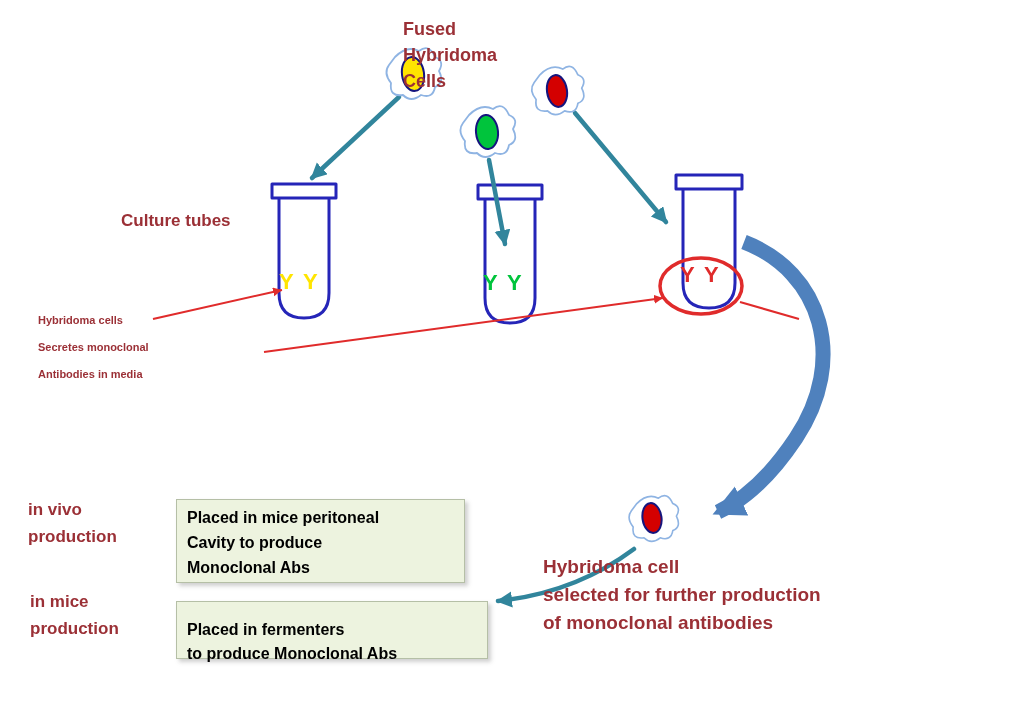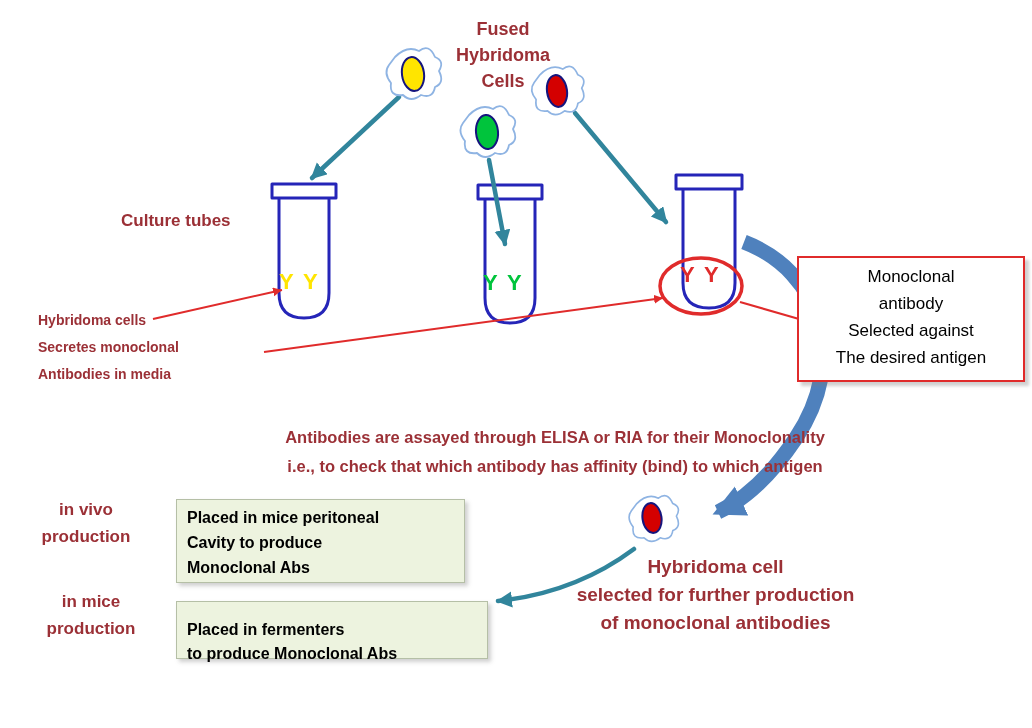--- a/index.html
+++ b/index.html
@@ -1,21 +1,21 @@
 <!DOCTYPE html>
 <html style="--dark-red: #9B3036; --red: #E02B2B; --teal: #31859C; --steel-blue: #4F81BD; --tube-blue: #2525B8; --cell-outline: #8FB4E3; --oval-yellow: #FFE500; --oval-green: #00C43C; --oval-red: #D40000; --oval-stroke: #15157E; --box-green-bg: #EDF3DF; --box-green-border: #B5BFA6;"><head>
 <meta charset="utf-8">
 <style>
   * { margin:0; padding:0; box-sizing:border-box; }
   body { font-family:"Liberation Sans", sans-serif; background:#ffffff; }
   .canvas { position:relative; width:1032px; height:728px; background:#ffffff; overflow:hidden; }
   .art { position:absolute; left:0; top:0; z-index:0; }
   .txt { position:absolute; white-space:pre-line; z-index:2; }
   .dr { color:var(--dark-red,#9B3036); font-weight:bold; }
-  .center { text-align:center; }
+  .center { text-align:left; }
   .yy { font-weight:bold; letter-spacing:2px; z-index:2; position:absolute; }
   .yy-yellow { color:var(--oval-yellow,#FFE500); }
   .yy-green  { color:var(--oval-green,#00C43C); }
   .yy-red    { color:var(--red,#E02B2B); }
   .box { position:absolute; z-index:1; white-space:pre-line; }
   .mono-box {
     background:#ffffff; border:2px solid var(--red,#E02B2B); color:#000;
     text-align:center; box-shadow:4px 4px 3px rgba(120,120,120,.35);
   }
   .green-box {
@@ -103,31 +103,25 @@
   <div class="txt dr center" style="left:403px;top:16px;width:200px;font-size:18px;line-height:26px;">Fused
 Hybridoma
 Cells</div>
 
   <div class="txt dr" style="left:121px;top:211px;font-size:17px;">Culture tubes</div>
 
   <div class="yy yy-yellow" style="left:279px;top:269px;width:52px;font-size:22px;">Y Y</div>
   <div class="yy yy-green" style="left:483px;top:270px;width:54px;font-size:22px;">Y Y</div>
   <div class="yy yy-red" style="left:680px;top:262px;width:58px;font-size:22px;">Y Y</div>
 
-  <div class="txt dr" style="left:38px;top:307px;font-size:14px;line-height:27px;">Hybridoma cells
+  <div class="txt dr" style="left:38px;top:307px;font-size:11px;line-height:27px;">Hybridoma cells
 Secretes monoclonal
 Antibodies in media</div>
 
-  <div class="box mono-box" style="left:797px;top:256px;width:228px;height:126px;font-size:17px;line-height:27px;padding-top:5px;">Monoclonal
-antibody
-Selected against
-The desired antigen</div>
 
-  <div class="txt dr center" style="left:150px;top:423px;width:810px;font-size:16.5px;line-height:29px;">Antibodies are assayed through ELISA or RIA for their Monoclonality
-i.e., to check that which antibody has affinity (bind) to which antigen</div>
 
   <div class="txt dr center" style="left:28px;top:496px;width:116px;font-size:17px;line-height:27px;">in vivo
 production</div>
   <div class="box green-box" style="left:176px;top:483px;width:289px;height:84px;font-size:16px;line-height:25px;padding:5px 10px;">Placed in mice peritoneal
 Cavity to produce
 Monoclonal Abs</div>
 
   <div class="txt dr center" style="left:30px;top:588px;width:122px;font-size:17px;line-height:27px;">in mice
 production</div>
   <div class="box green-box" style="left:176px;top:585px;width:312px;height:58px;font-size:16px;line-height:24px;padding:16px 10px;">Placed in fermenters

